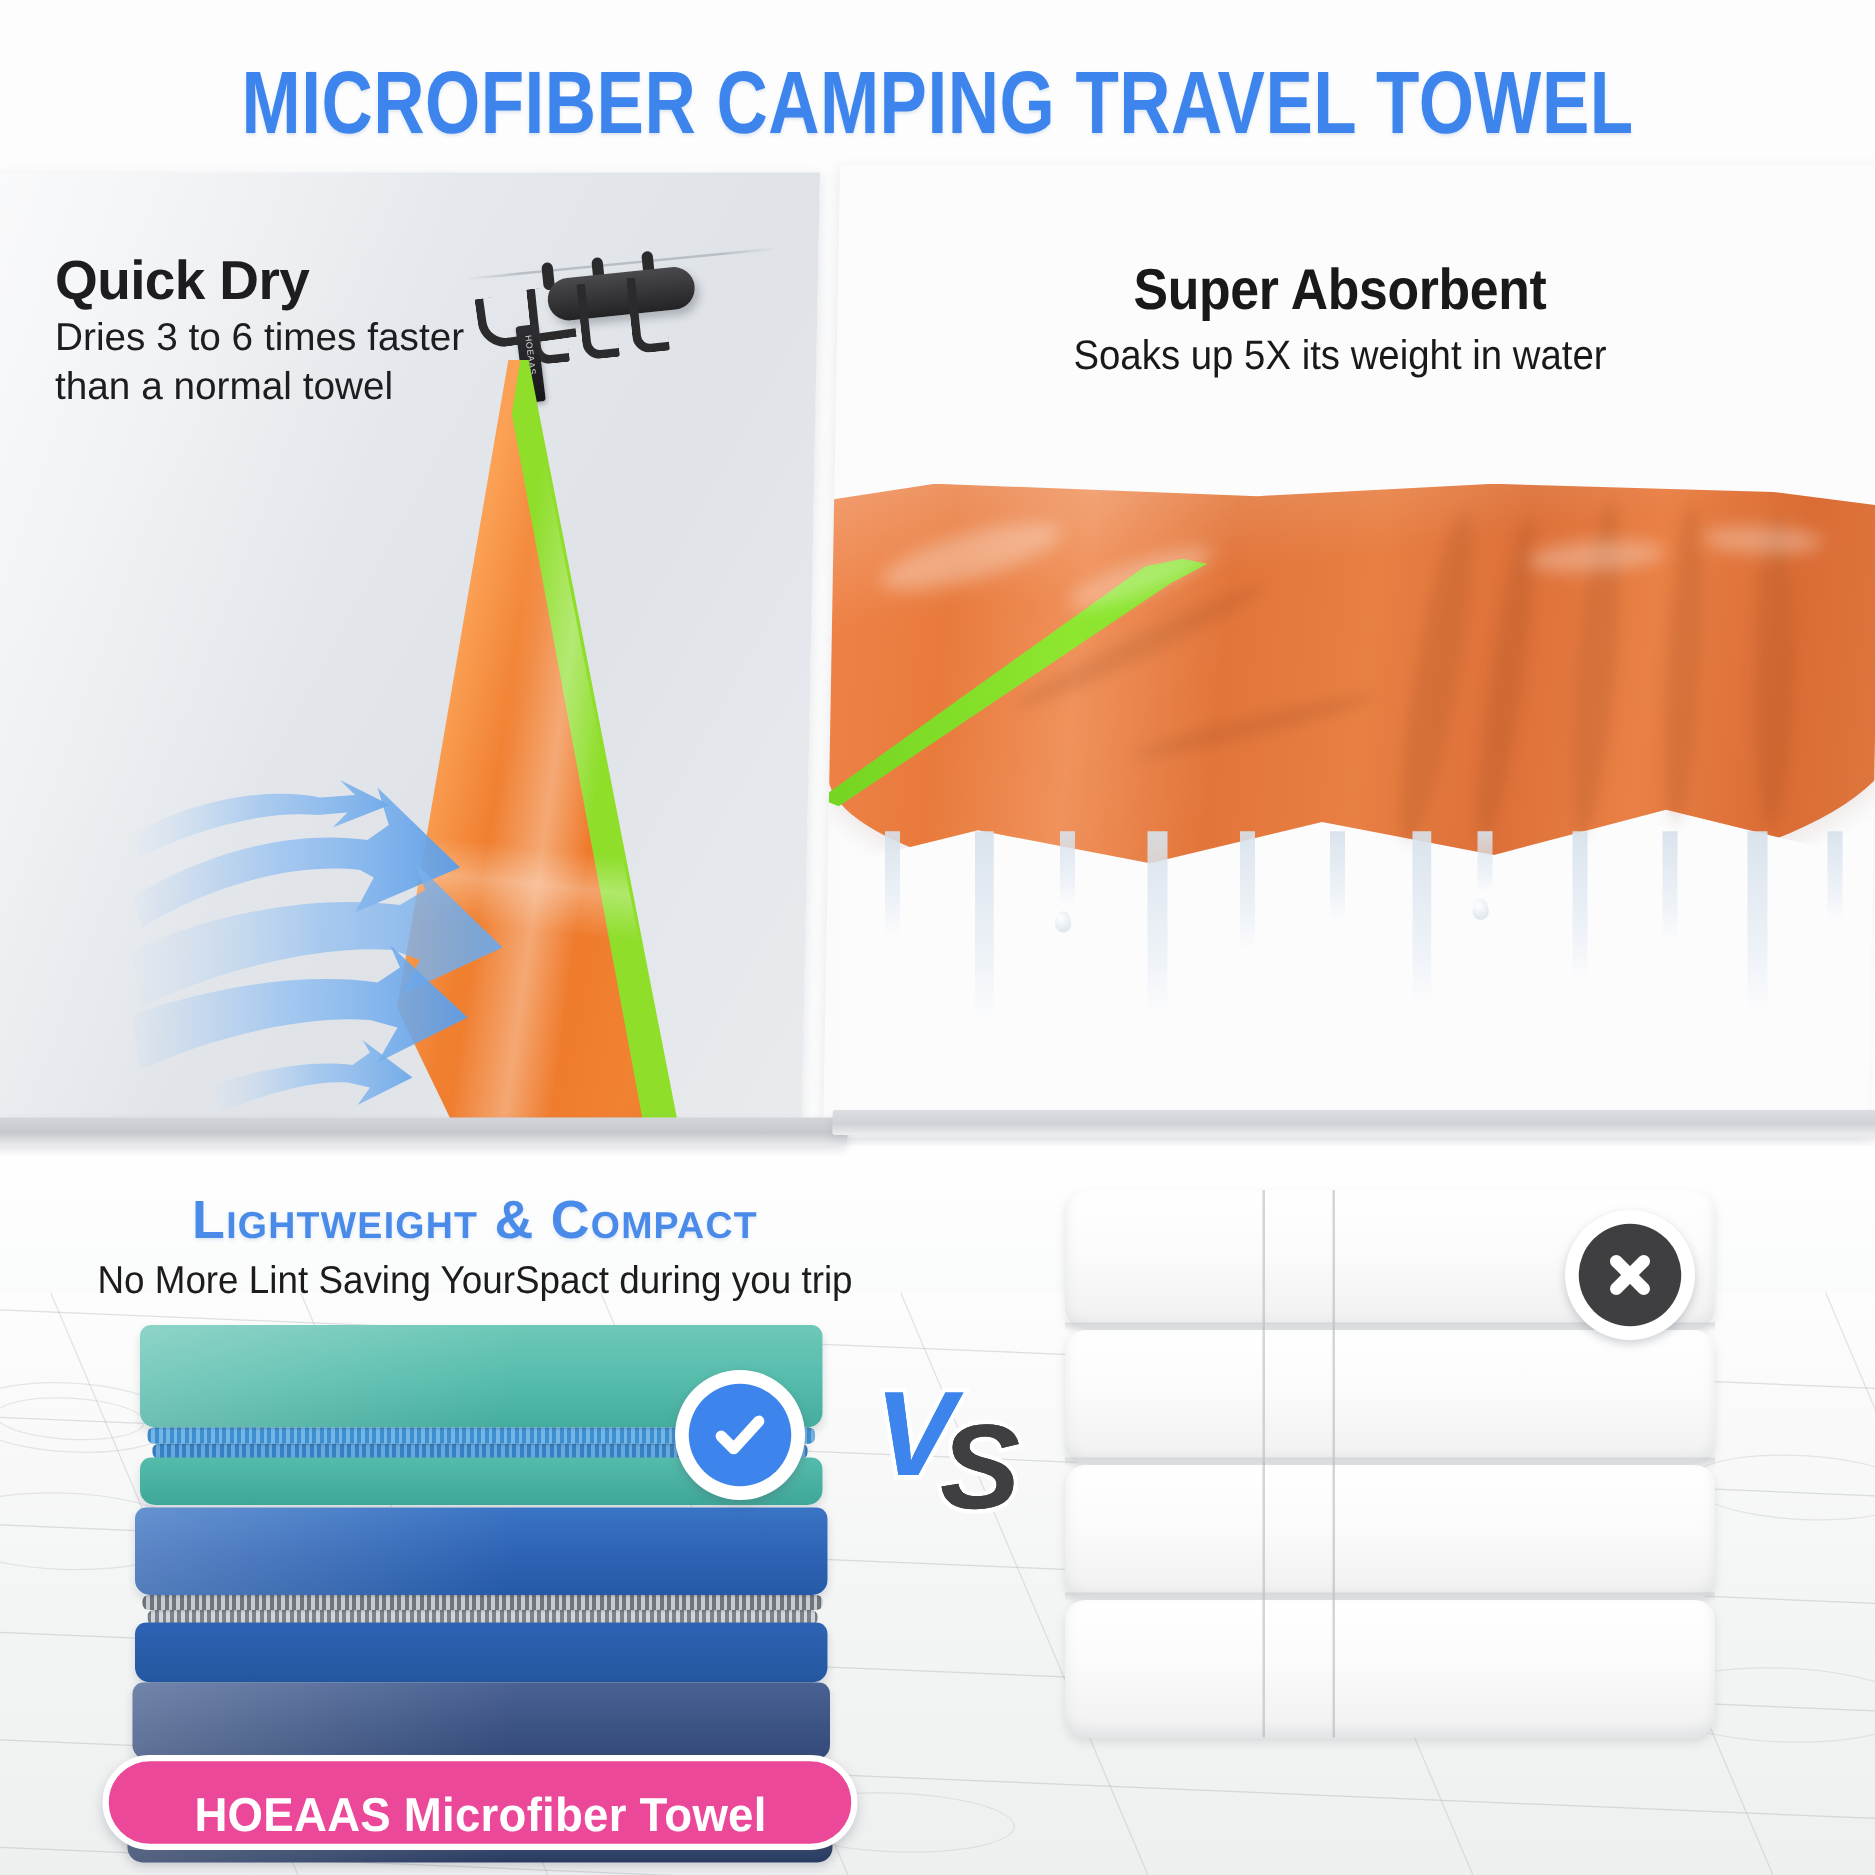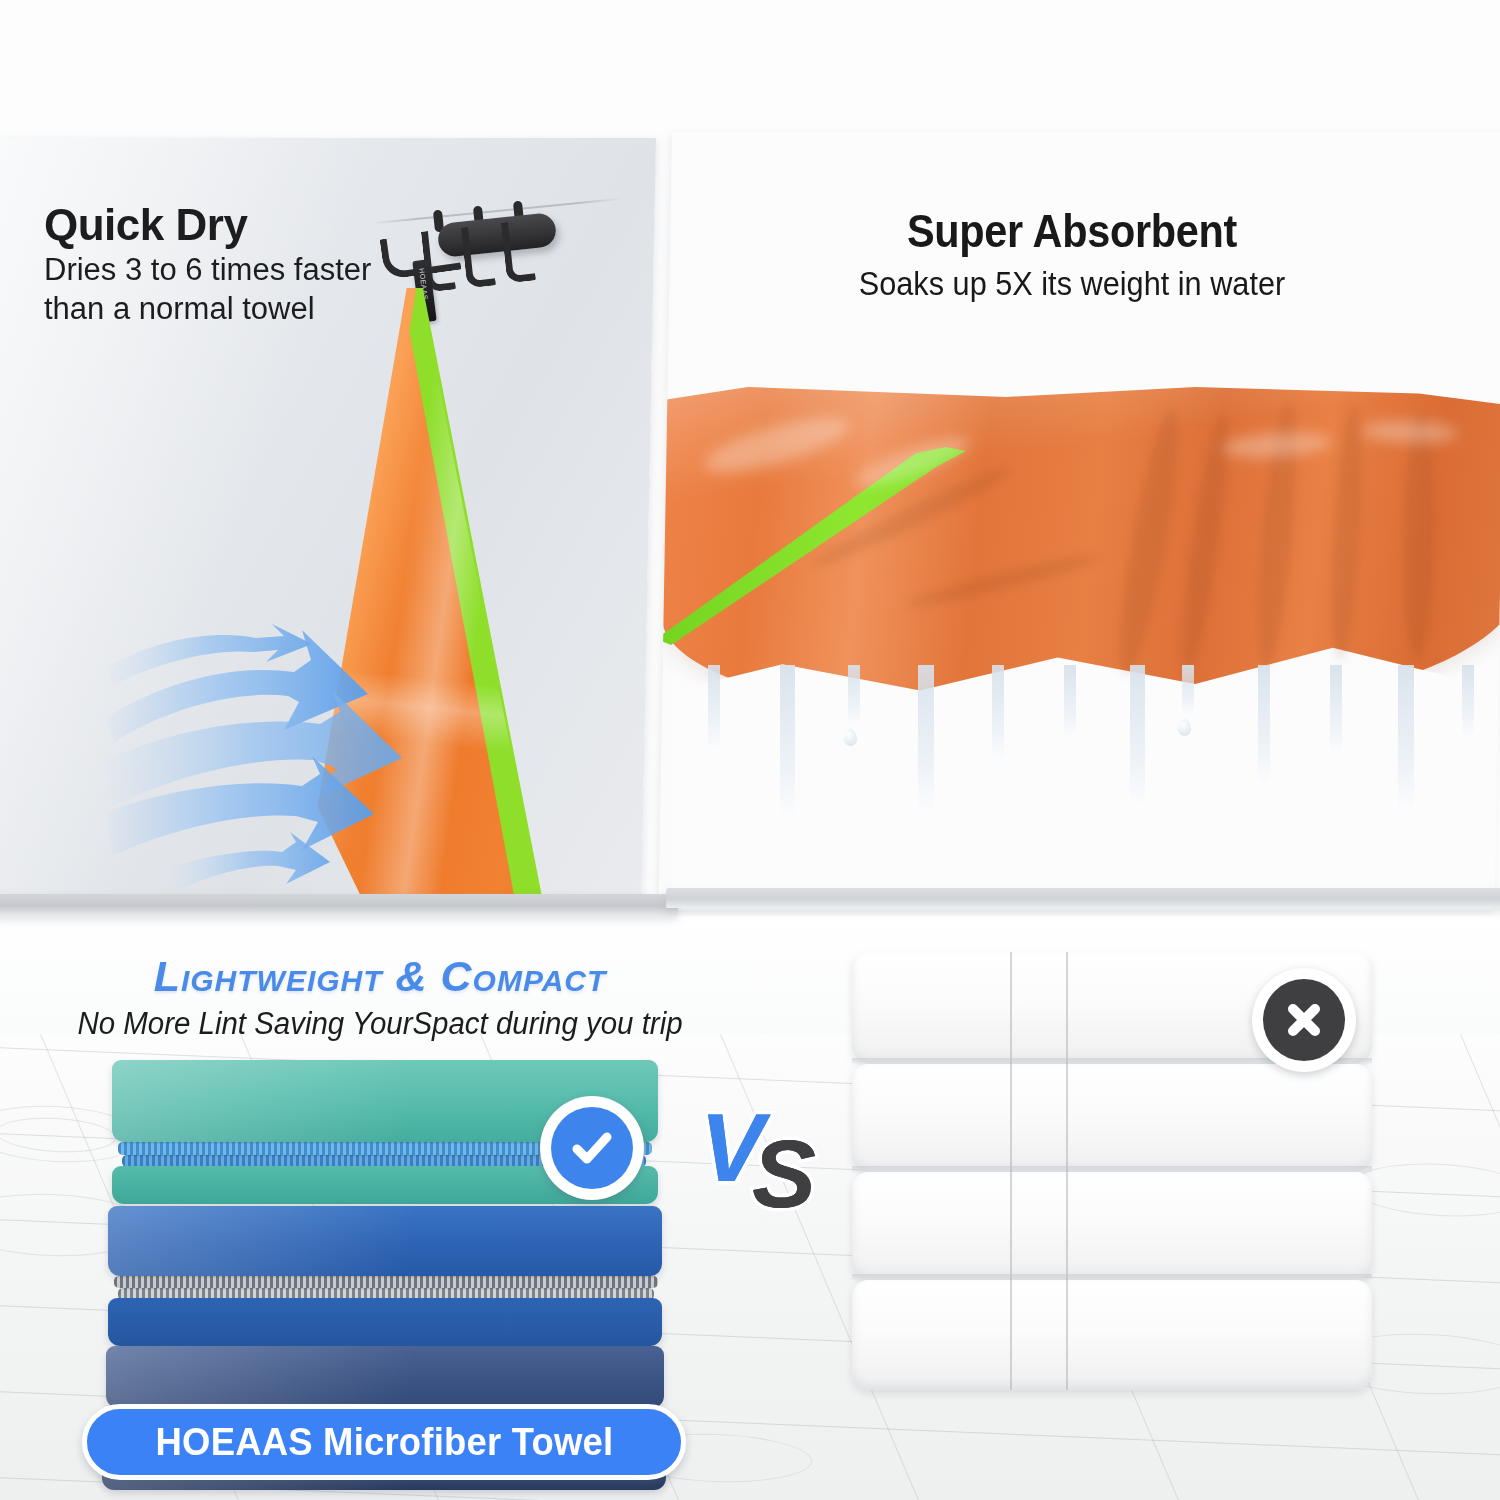--- a/index.html
+++ b/index.html
@@ -204,21 +204,20 @@
     box-shadow:0 4px 8px rgba(150,155,165,.22);
     z-index:12;
   }
 
   
   #bottom{
     position:absolute;left:0;top:916px;width:1500px;height:584px;
     background:
       linear-gradient(180deg,#ffffff 0%,#fafbfb 20%,#f7f8f8 100%);
     overflow:hidden;
-    font-style:italic;
   }
   .floor{
     position:absolute;left:-80px;top:118px;width:1680px;height:470px;
     background:linear-gradient(180deg,#fdfdfd,#f3f4f4 55%,#eeefef);
     overflow:hidden;
   }
   .plank{
     position:absolute;height:1px;background:rgba(150,155,160,.30);
     transform-origin:left center;
   }
@@ -325,33 +324,36 @@
   
   .pill{
     position:absolute;display:flex;align-items:center;justify-content:center;
     border-radius:60px;color:#ffffff;font-weight:bold;
     border:5px solid #ffffff;
     box-shadow:0 4px 9px rgba(90,100,115,.28);
     z-index:25;
   }
   #pill-microfiber{
     left:82px;top:1404px;width:594px;height:66px;
-    background:#3b82f6;font-size:38px;letter-spacing:.2px;
+    background:#ec4899;font-size:38px;letter-spacing:.2px;align-items:flex-end;
   }
   #pill-traditional{
     left:938px;top:1404px;width:408px;height:66px;
     background:#4d4d50;font-size:38px;letter-spacing:.2px;
   }
   .pill span{transform:scaleX(0.96);display:inline-block;}
 </style>
 </head>
 <body>
 
 <div id="page">
 
+  <div class="title-bar">
+    <div class="title-text">MICROFIBER CAMPING TRAVEL TOWEL</div>
+  </div>
 
   <div class="panel" id="panel-quickdry">
     <div class="inner">
       <div class="qd-sheen"></div>
 
       <div class="qd-heading">Quick Dry</div>
       <div class="qd-sub">
         <div>Dries 3 to 6 times faster</div>
         <div>than a normal towel</div>
       </div>

